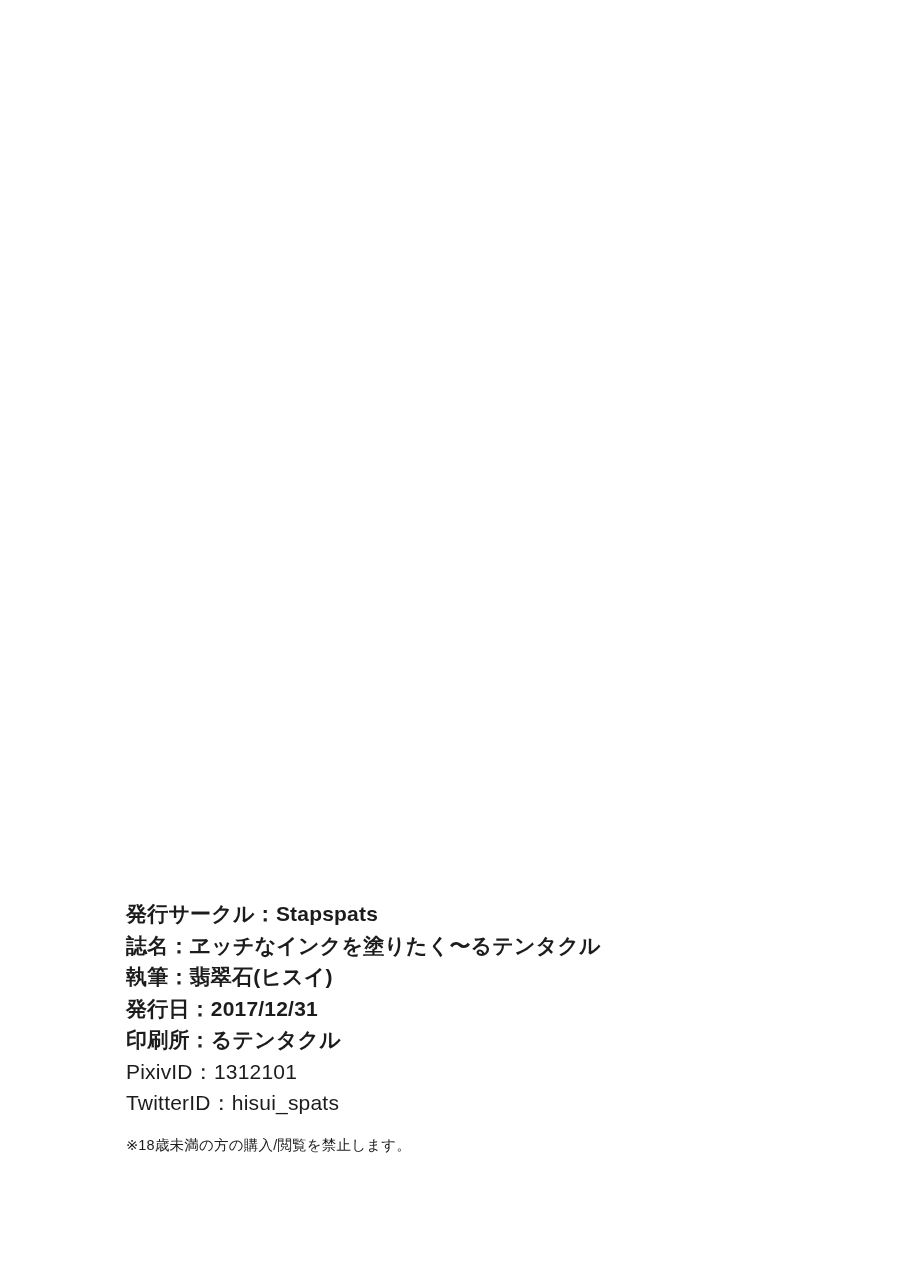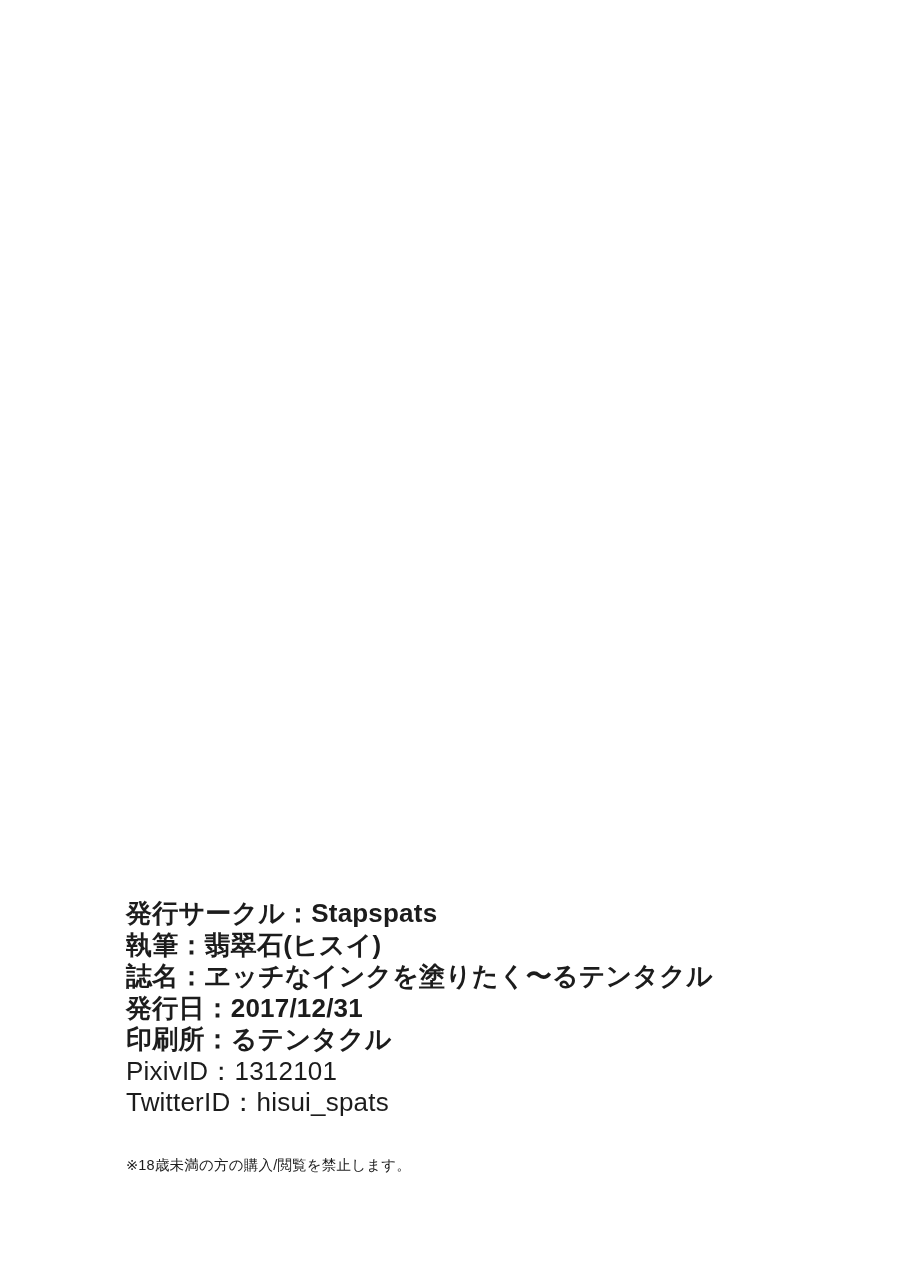--- a/index.html
+++ b/index.html
@@ -20,55 +20,55 @@
     inset: 0;
     background: #ffffff;
   }
   .colophon {
     position: absolute;
     left: 126px;
     top: 898px;
     width: 700px;
   }
   .colophon-main {
-    font-size: 26px;
+    font-size: 21px;
     line-height: 31.5px;
     color: #1c1c1c;
     letter-spacing: 0.2px;
     white-space: nowrap;
   }
   .colophon-main .line {
     display: block;
   }
   .colophon-main .line.bold {
     font-weight: bold;
   }
   .colophon-notes {
-    margin-top: 35px;
+    margin-top: 15px;
     font-size: 14.5px;
     line-height: 23px;
     color: #1c1c1c;
     letter-spacing: 0.2px;
     white-space: nowrap;
   }
   .colophon-notes .note {
     display: block;
   }
 </style>
 </head>
 <body>
 
 <div class="page">
 
   <div class="colophon">
 
     <div class="colophon-main">
       <span class="line bold">発行サークル：Stapspats</span>
+      <span class="line bold">誌名：ヱッチなインクを塗りたく〜るテンタクル</span>
       <span class="line bold">執筆：翡翠石(ヒスイ)</span>
-      <span class="line bold">誌名：ヱッチなインクを塗りたく〜るテンタクル</span>
       <span class="line bold">発行日：2017/12/31</span>
       <span class="line bold">印刷所：るテンタクル</span>
       <span class="line">PixivID：1312101</span>
       <span class="line">TwitterID：hisui_spats</span>
     </div>
 
     <div class="colophon-notes">
       <span class="note">※18歳未満の方の購入/閲覧を禁止します。</span>
     </div>
 

